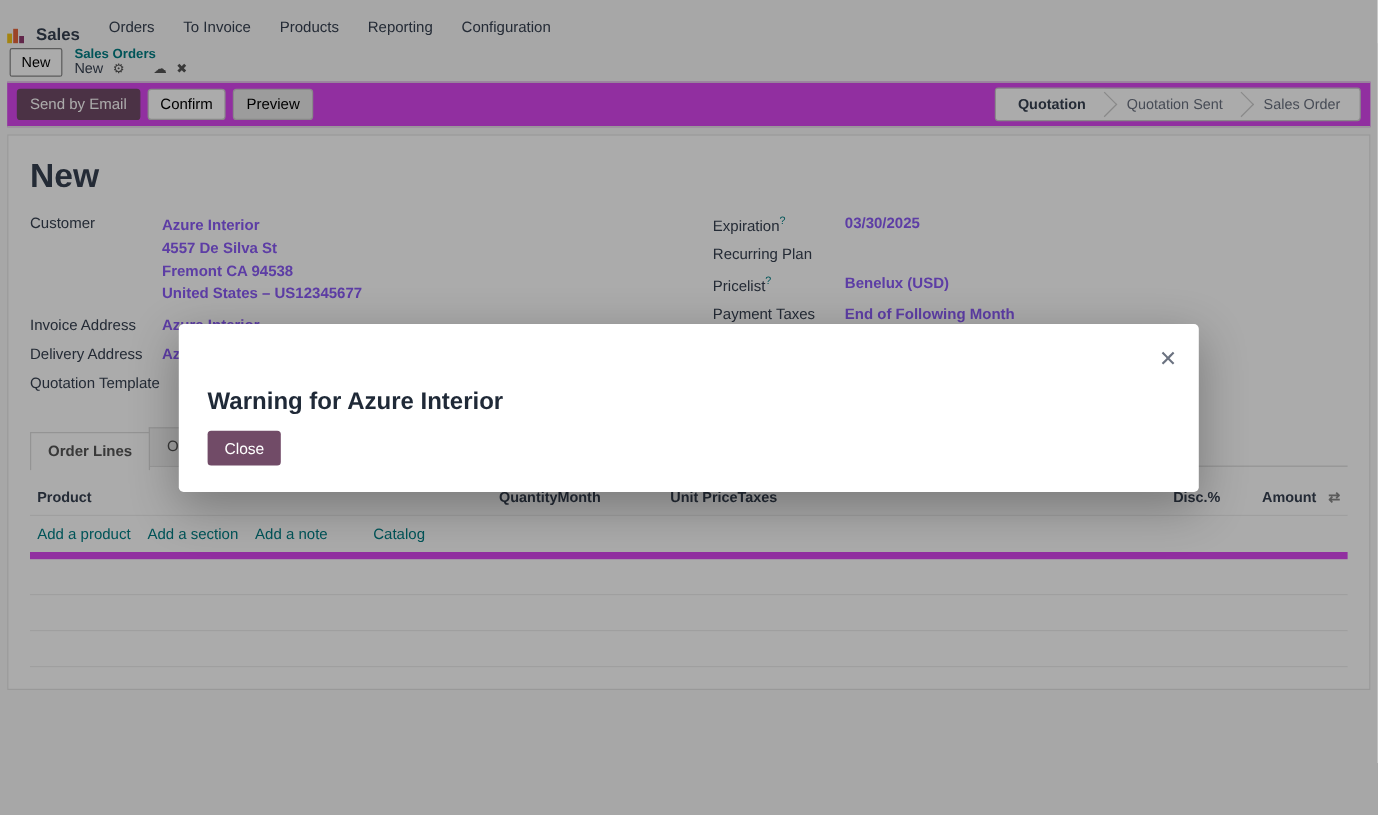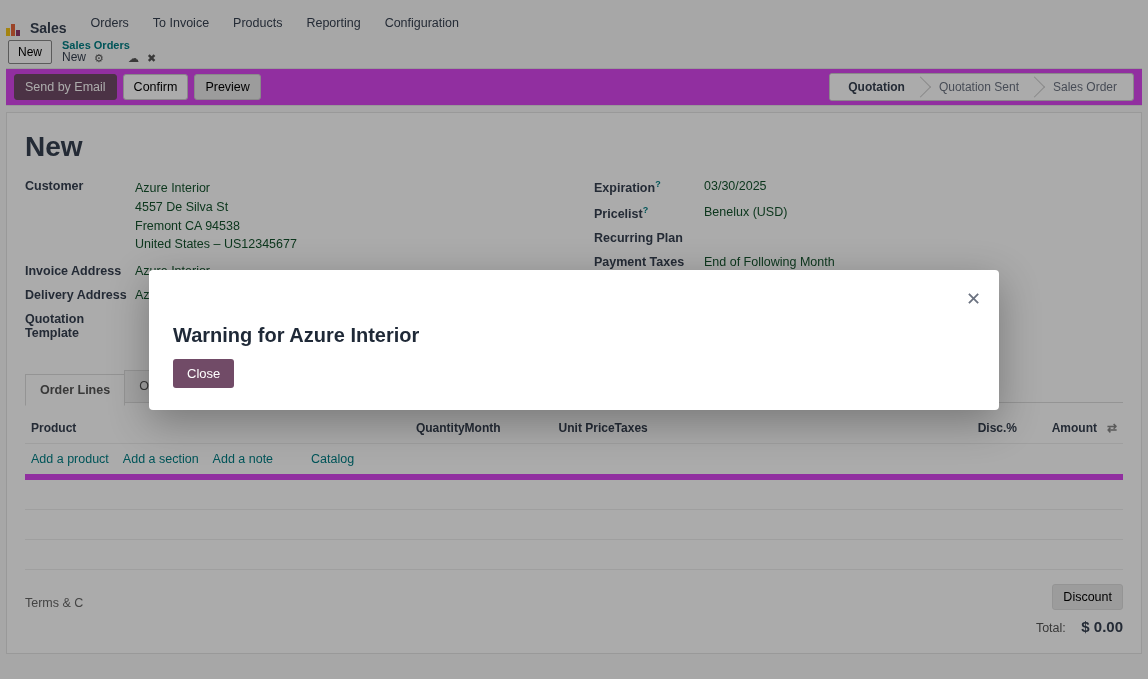--- a/index.html
+++ b/index.html
@@ -146,26 +146,26 @@
       gap: 40px;
     }
     .form-col { flex: 1; }
     .field-row {
       display: flex;
       margin-bottom: 10px;
       font-size: 12.5px;
     }
     .field-label {
       width: 110px;
-      font-weight: 700;
+      font-weight: 400;
       color: #374151;
       flex-shrink: 0;
     }
     .field-label sup { color: #017e84; font-size: 9px; }
-    .field-value { color: #14532d; flex: 1; }
+    .field-value { color: #8b5cf6; flex: 1; font-weight: bold; }
     .field-value .line { display: block; line-height: 1.5; }
 
     
     .tabs {
       display: flex;
       margin-top: 20px;
       border-bottom: 1px solid #ddd;
     }
     .tab {
       padding: 8px 14px;
@@ -363,26 +363,26 @@
         <div class="field-value"></div>
       </div>
     </div>
 
     <div class="form-col">
       <div class="field-row">
         <div class="field-label"><span>Expiration</span><sup>?</sup></div>
         <div class="field-value">03/30/2025</div>
       </div>
       <div class="field-row">
+        <div class="field-label">Recurring Plan</div>
+        <div class="field-value"></div>
+      </div>
+      <div class="field-row">
         <div class="field-label"><span>Pricelist</span><sup>?</sup></div>
         <div class="field-value">Benelux (USD)</div>
-      </div>
-      <div class="field-row">
-        <div class="field-label">Recurring Plan</div>
-        <div class="field-value"></div>
       </div>
       <div class="field-row">
         <div class="field-label">Payment Taxes</div>
         <div class="field-value">End of Following Month</div>
       </div>
     </div>
   </div>
 
   <div class="tabs">
     <div class="tab active">Order Lines</div>
@@ -409,30 +409,20 @@
       <span class="link">Add a section</span>
       <span class="link">Add a note</span>
       <span style="width:10px;"></span>
       <span class="link">Catalog</span>
     </div>
     <div class="ghost-row"></div>
     <div class="ghost-row"></div>
     <div class="ghost-row"></div>
   </div>
 
-  <div class="footer-row">
-    <div class="terms-row">Terms &amp; C</div>
-    <div style="text-align:right;">
-      <button class="discount-btn">Discount</button>
-      <div class="totals">
-        <span class="total-label">Total:</span>
-        <span class="total-val">$ 0.00</span>
-      </div>
-    </div>
-  </div>
 </div>
 
 <div class="overlay">
   <div class="dialog">
     <button class="dialog-close">✕</button>
     <h2 class="dialog-title">Warning for Azure Interior</h2>
     <button class="dialog-footer-btn">Close</button>
   </div>
 </div>
 

